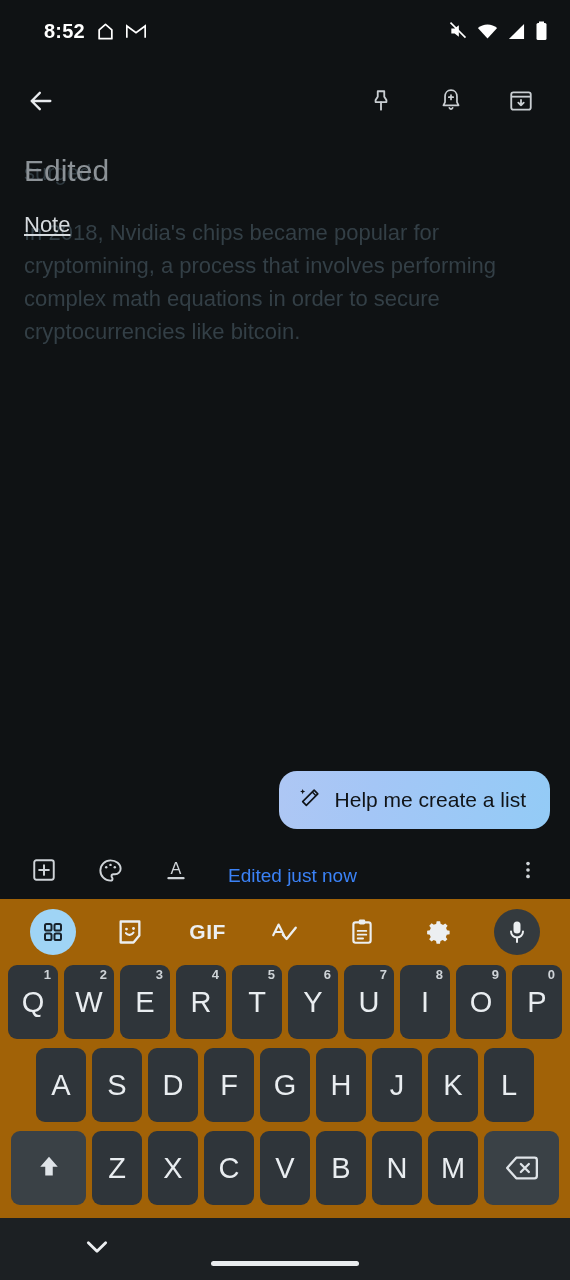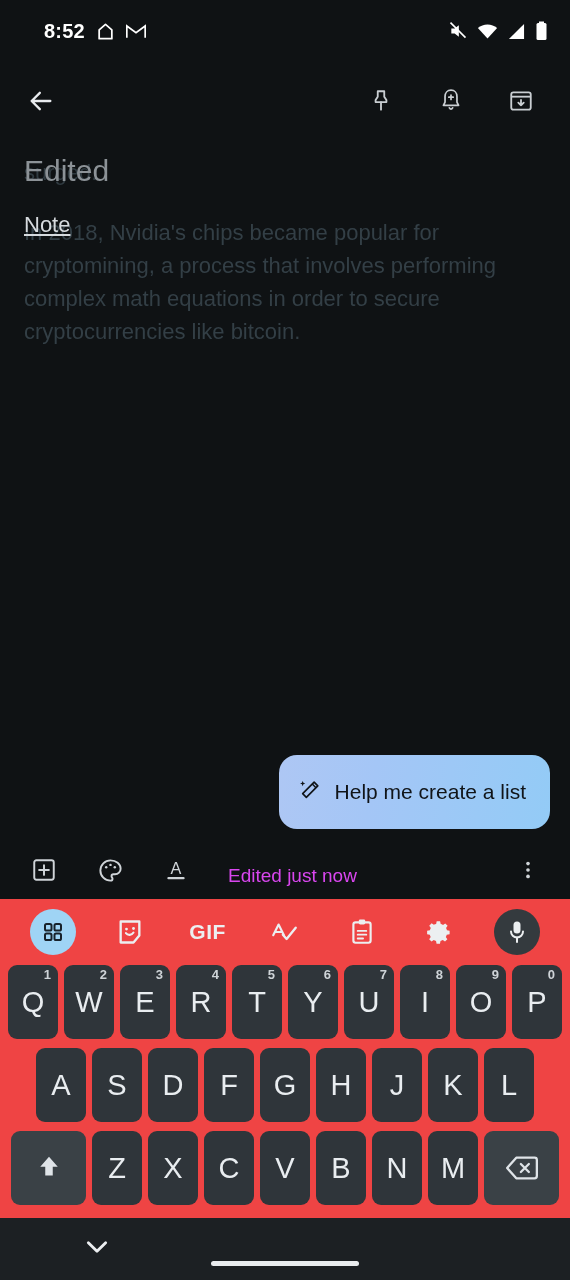--- a/index.html
+++ b/index.html
@@ -30,34 +30,34 @@
   .ghost-layer{position:absolute;left:24px;right:20px;top:16px;pointer-events:none;}
   .ghost-title{color:#2f3a40;font-size:22px;line-height:34px;}
   .ghost-body{color:#333f46;font-size:22px;line-height:33px;margin-top:26px;}
   .label-title{position:absolute;left:24px;top:12px;color:#8c9297;font-size:30px;line-height:38px;}
   .label-note{position:absolute;left:24px;top:70px;color:#d6dade;font-size:22px;line-height:30px;text-decoration:underline;}
 
   
   .chip-wrap{position:absolute;right:20px;bottom:12px;}
   .chip{
     display:inline-flex;align-items:center;gap:14px;
-    padding:0 24px 0 20px;height:74px;border-radius:18px;
+    padding:0 24px 0 20px;height:58px;border-radius:18px;
     background:linear-gradient(100deg,#aec7f4 0%,#a4c6f6 35%,#93cbf6 100%);
     color:#101418;font-size:21px;cursor:pointer;white-space:nowrap;
   }
 
   
   .note-toolbar{height:58px;flex:0 0 58px;display:flex;align-items:center;padding:0 20px 0 22px;box-sizing:border-box;background:#0f1214;}
   .nt-btn{width:44px;height:44px;display:flex;align-items:center;justify-content:center;cursor:pointer;}
   .nt-gap{width:22px;}
-  .nt-edited{color:#d946ef;font-size:19px;margin-left:30px;margin-top:12px;}
+  .nt-edited{color:#3b82f6;font-size:19px;margin-left:30px;margin-top:12px;}
   .nt-spacer{flex:1;}
 
   
-  .keyboard{flex:0 0 auto;background:#ef4444;padding-bottom:4px;}
+  .keyboard{flex:0 0 auto;background:#a16207;padding-bottom:4px;}
   .kb-toolbar{height:66px;display:flex;align-items:center;padding:0 14px;box-sizing:border-box;}
   .kbt-item{flex:1;display:flex;align-items:center;justify-content:center;cursor:pointer;}
   .kbt-circle{width:46px;height:46px;border-radius:50%;background:#9fd4f5;display:flex;align-items:center;justify-content:center;}
   .kbt-mic{width:46px;height:46px;border-radius:50%;background:#343a3e;display:flex;align-items:center;justify-content:center;}
   .gif-txt{color:#eceff1;font-size:21px;font-weight:bold;letter-spacing:.5px;font-family:"Liberation Sans",sans-serif;}
 
   .kb-rows{padding:0 4px;}
   .kb-row{display:flex;justify-content:center;gap:6px;margin-bottom:9px;}
   .key{
     position:relative;background:#2f353a;border-radius:9px;

